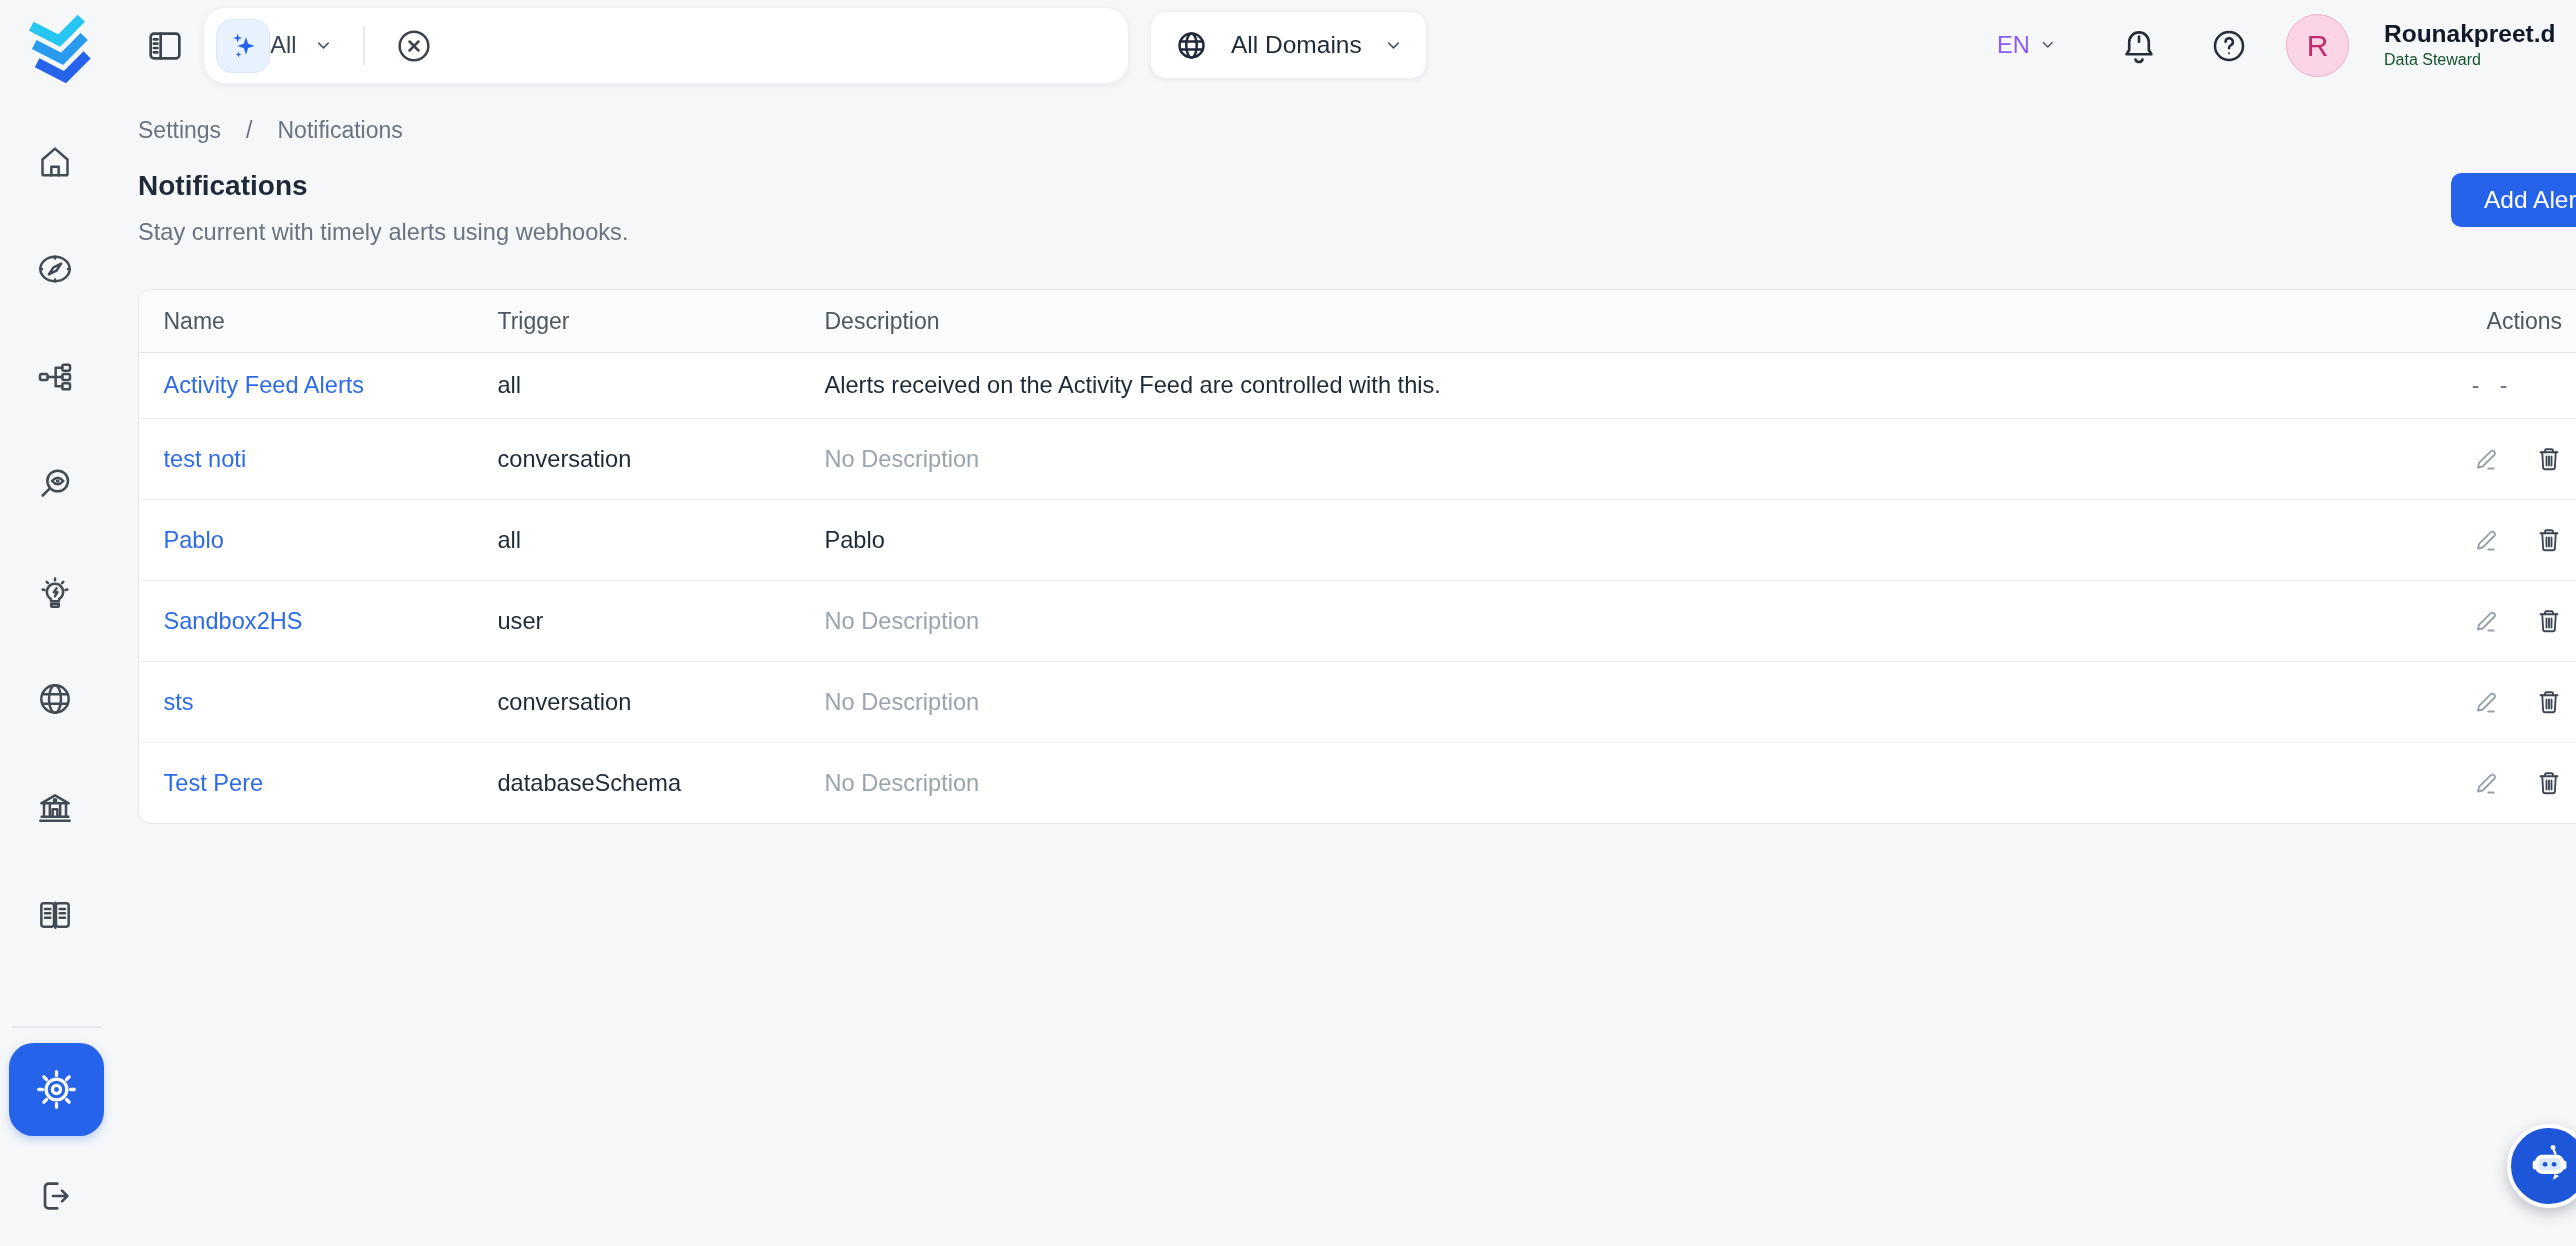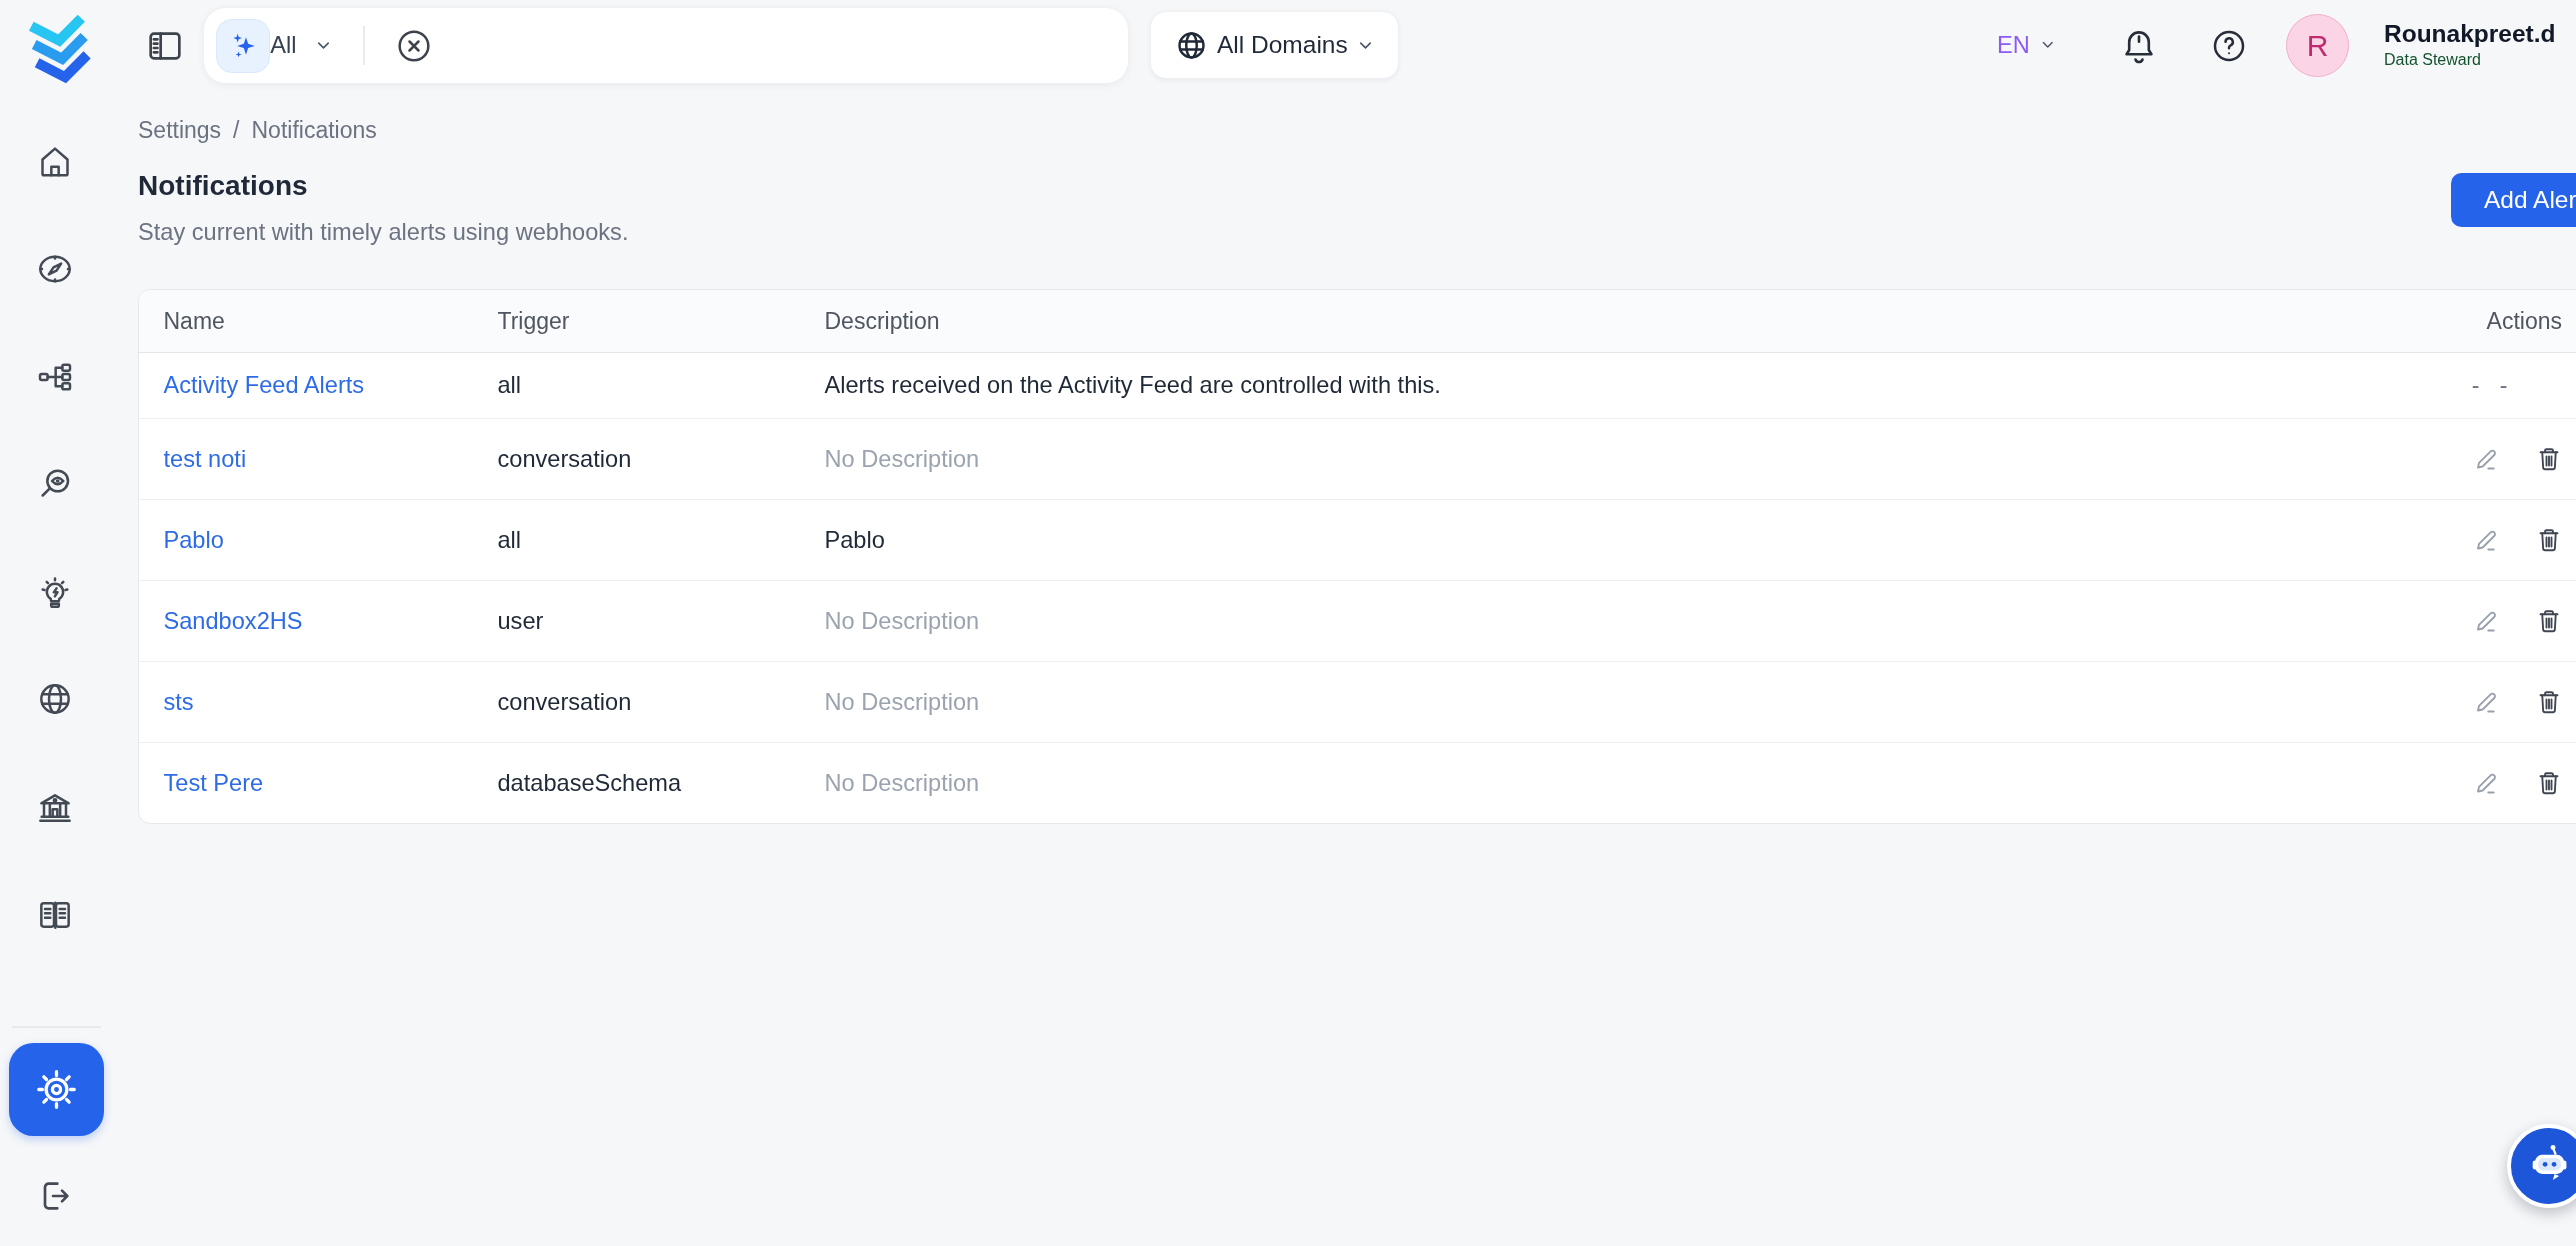--- a/index.html
+++ b/index.html
@@ -45,40 +45,40 @@
     border: none; outline: none; background: transparent;
     font-family: "Liberation Sans", sans-serif;
     font-size: 25.4px; color: #374151; margin-left: 51px; flex: 1 1 auto; min-width: 0;
   }
   .search-right { display: flex; align-items: center; gap: 17.5px; flex: 0 0 auto; }
   .scope-label { font-size: 23.6px; color: #374151; }
   .search-vdivider { width: 1.8px; height: 39px; background: #e8eaee; margin: 0 12.3px; }
   .domains-pill {
     left: 1150px; top: 11.4px; height: 68px;
     background: #fff; border: 0.9px solid #eef0f4; border-radius: 15.8px;
-    display: inline-flex; align-items: center; gap: 8px; padding: 0 23px;
+    display: inline-flex; align-items: center; gap: 22px; padding: 0 23px;
     box-shadow: 0 1.8px 5.3px rgba(16,24,40,.05);
   }
   .domains-label { font-size: 24.5px; font-weight: 500; color: #1f2937; }
   .lang { left: 1997px; top: 31.5px; display: flex; align-items: center; gap: 8.8px; }
   .lang-label { font-size: 23.6px; color: #8b5cf6; }
   .bell { left: 2118px; top: 24.5px; }
   .help { left: 2209px; top: 26px; }
   .avatar {
     left: 2286px; top: 14px; width: 63px; height: 63px; border-radius: 50%;
     background: #fbd4e6; border: 1.8px solid #f3aecd;
     display: flex; align-items: center; justify-content: center;
     font-size: 30px; color: #c02b70; font-weight: 500;
   }
   .userblock { left: 2384px; top: 11.4px; line-height: 1.25; margin-top: 8px; }
   .user-name { font-size: 24.5px; font-weight: 700; color: #111827; white-space: nowrap; }
   .user-role { font-size: 16px; color: #14532d; }
 
   
-  .breadcrumb { left: 138px; top: 117px; font-size: 23px; color: #6b7280; display: flex; gap: 12px; }
+  .breadcrumb { left: 138px; top: 117px; font-size: 23px; color: #6b7280; display: flex; gap: 25px; }
   .page-title { left: 138px; top: 170px; font-size: 28px; font-weight: 700; color: #1f2937; }
   .page-subtitle { left: 138px; top: 219px; font-size: 23.6px; color: #6b7280; }
   .add-btn {
     left: 2451px; top: 173px; height: 54px; padding: 0 33px;
     background: #2563eb; color: #fff; font-size: 24.5px; font-weight: 500;
     border: none; border-radius: 10.5px; white-space: nowrap;
     font-family: "Liberation Sans", sans-serif;
     display: inline-flex; align-items: center;
   }
 

